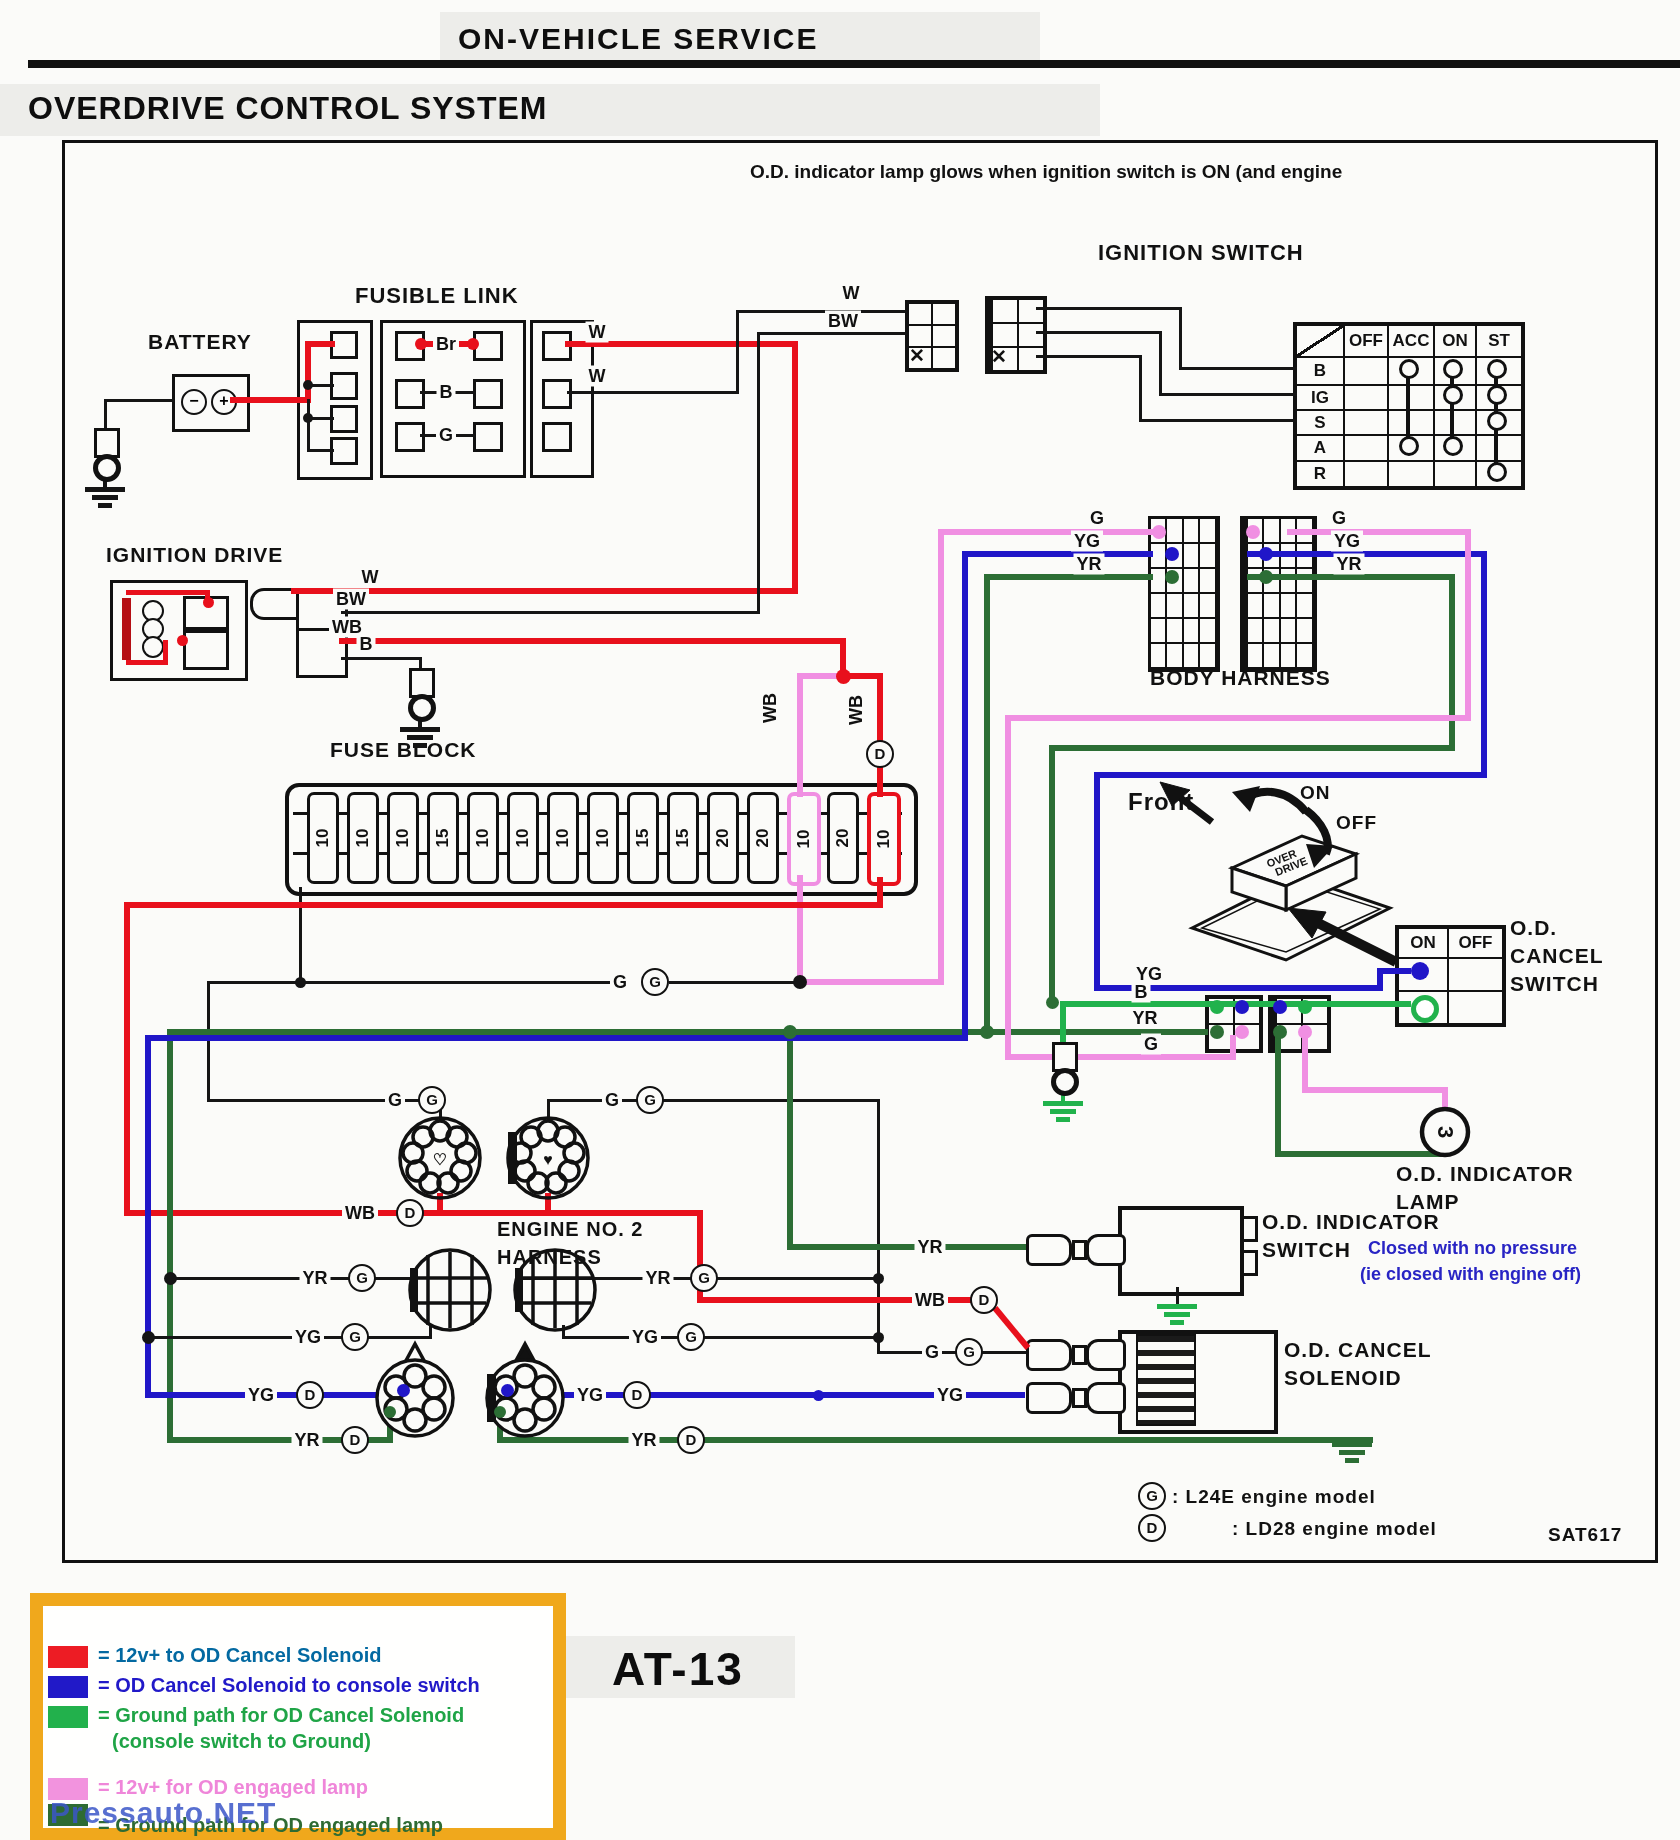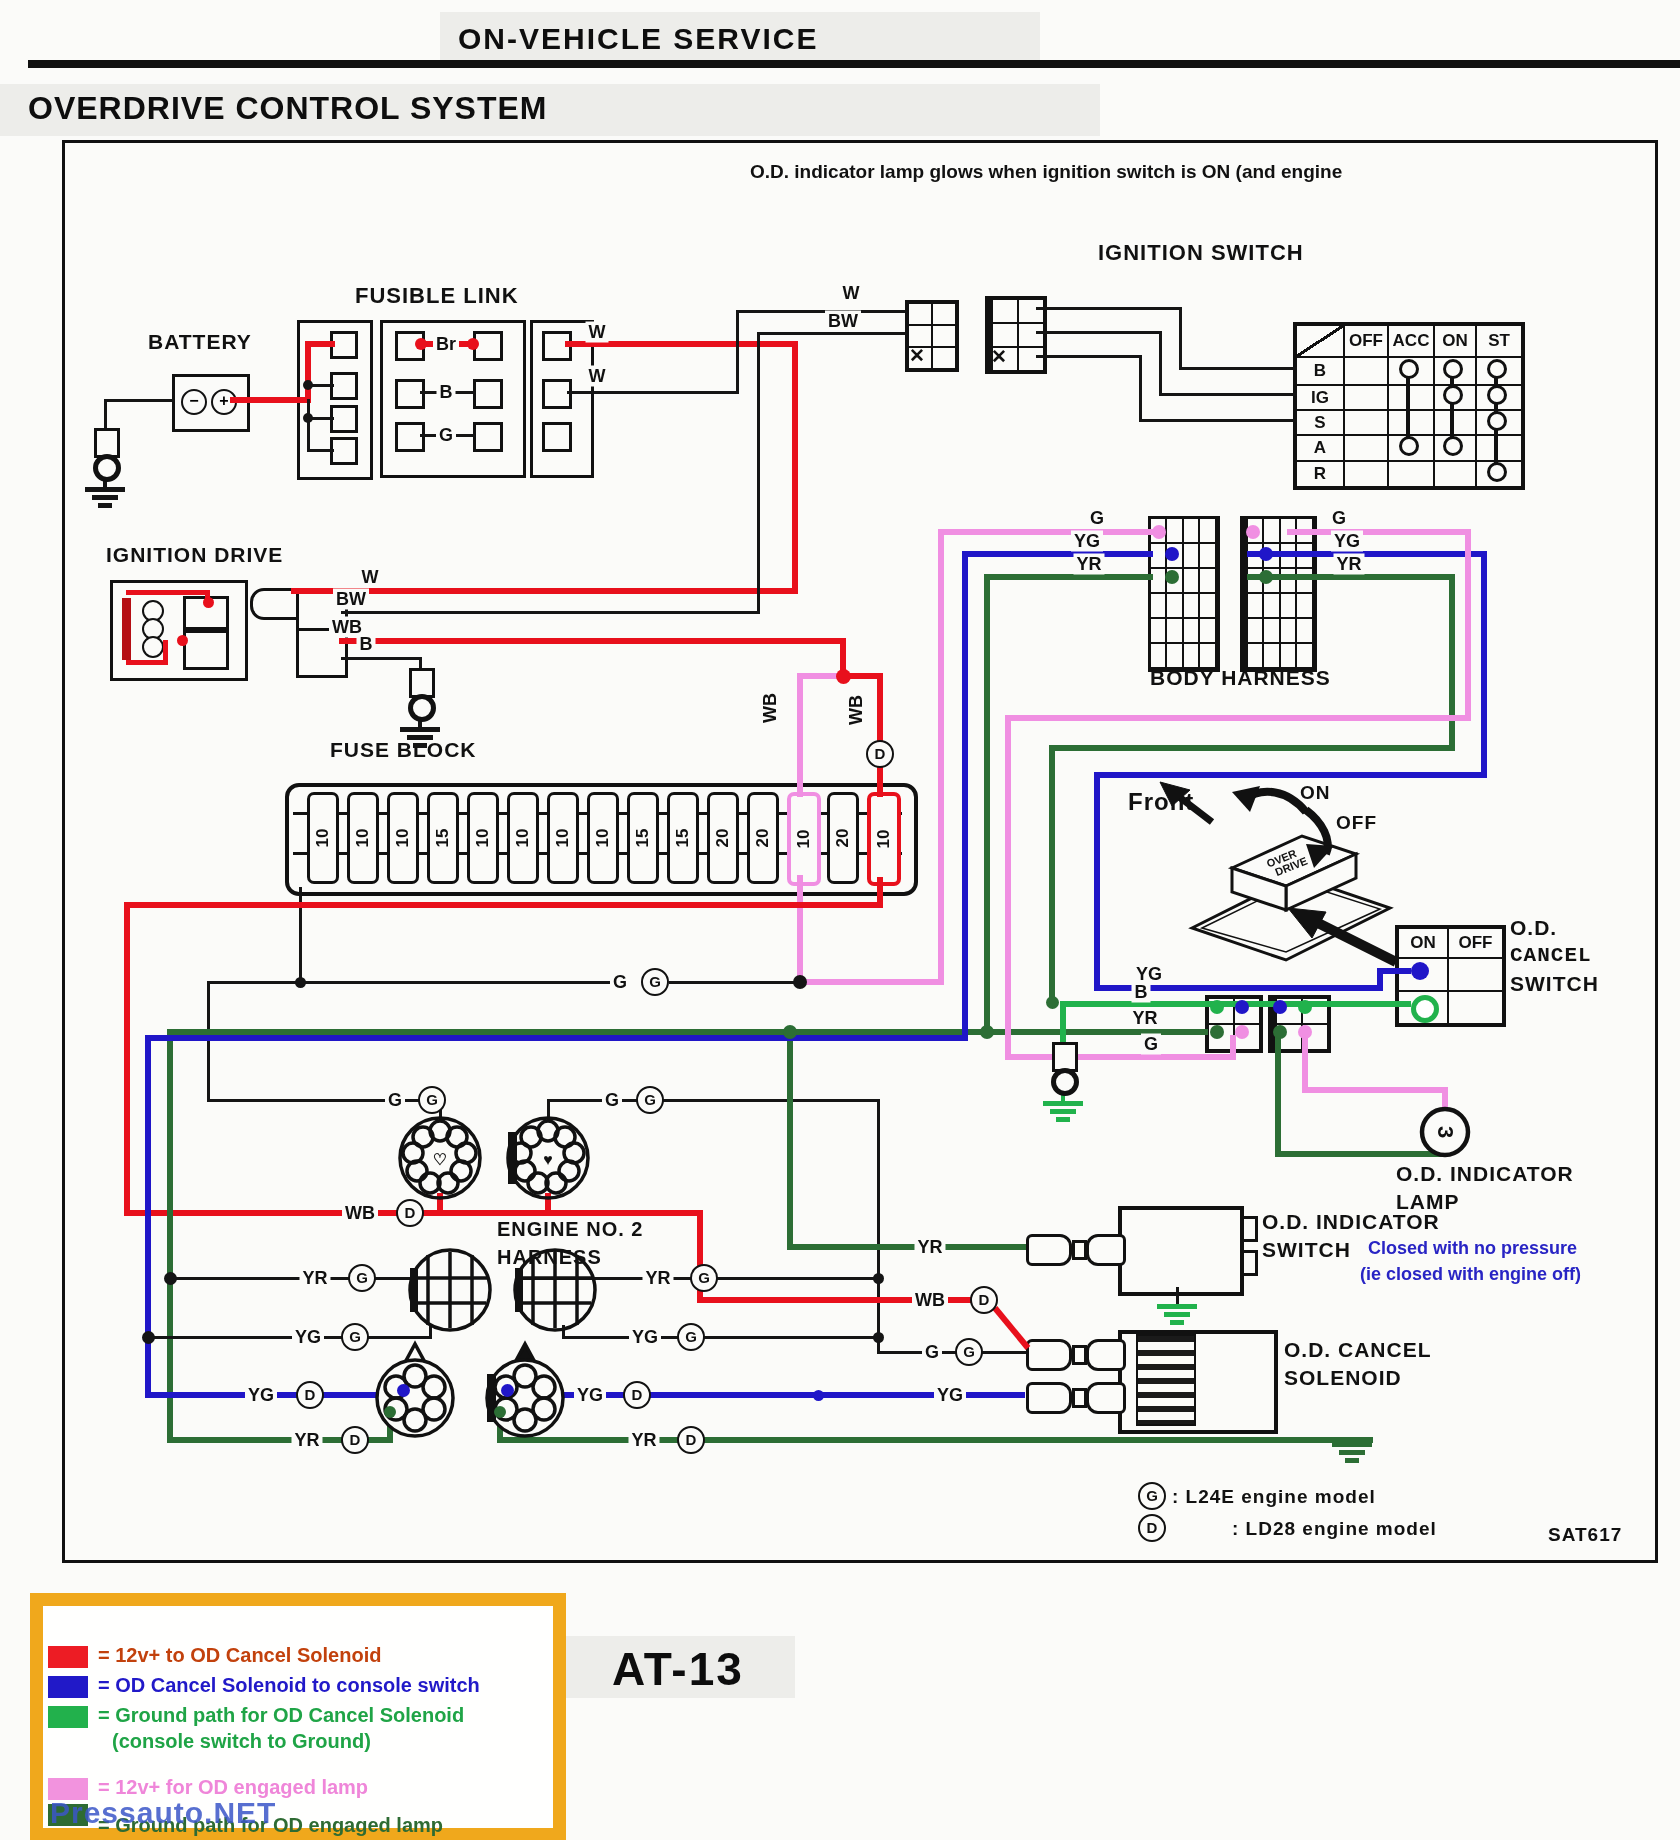--- a/index.html
+++ b/index.html
@@ -56,21 +56,21 @@
 
   <div class="comp" style="left:148px;top:330px;">BATTERY</div>
   <div class="comp" style="left:355px;top:283px;font-size:22px;">FUSIBLE LINK</div>
   <div class="comp" style="left:106px;top:543px;">IGNITION DRIVE</div>
   <div class="comp" style="left:1098px;top:240px;font-size:22px;">IGNITION SWITCH</div>
   <div class="comp" style="left:330px;top:738px;">FUSE BLOCK</div>
   <div class="comp" style="left:1150px;top:666px;">BODY HARNESS</div>
   <div class="comp" style="left:497px;top:1218px;font-size:20px;">ENGINE NO. 2</div>
   <div class="comp" style="left:497px;top:1246px;font-size:20px;">HARNESS</div>
   <div class="comp" style="left:1510px;top:916px;">O.D.</div>
-  <div class="comp" style="left:1510px;top:944px;font-family:Liberation Mono, monospace;">CANCEL</div>
+  <div class="comp" style="left:1510px;top:944px;">CANCEL</div>
   <div class="comp" style="left:1510px;top:972px;">SWITCH</div>
   <div class="comp" style="left:1396px;top:1162px;">O.D. INDICATOR</div>
   <div class="comp" style="left:1396px;top:1190px;">LAMP</div>
   <div class="comp" style="left:1262px;top:1210px;">O.D. INDICATOR</div>
   <div class="comp" style="left:1262px;top:1238px;">SWITCH</div>
   <div class="bluenote" style="left:1368px;top:1238px;">Closed with no pressure</div>
   <div class="bluenote" style="left:1360px;top:1264px;">(ie closed with engine off)</div>
   <div class="comp" style="left:1284px;top:1338px;">O.D. CANCEL</div>
   <div class="comp" style="left:1284px;top:1366px;">SOLENOID</div>
   <div class="comp" style="left:1128px;top:788px;font-size:24px;">Front</div>
@@ -205,21 +205,21 @@
   <div class="abs" style="left:1118px;top:1206px;width:118px;height:82px;border:4px solid #111;z-index:6;background:#fbfbf9;"></div>
   <div class="sq" style="left:1236px;top:1216px;width:16px;height:20px;"></div>
   <div class="sq" style="left:1236px;top:1250px;width:16px;height:20px;"></div>
 
   <div class="abs" style="left:1118px;top:1330px;width:152px;height:96px;border:4px solid #111;background:#fbfbf9;z-index:6;"></div>
   <div class="abs" style="left:1136px;top:1334px;width:56px;height:88px;border:2px solid #111;background:repeating-linear-gradient(to bottom,#1a1a1a 0 6px,#fbfbf9 6px 14px);z-index:7;"></div>
 
   <div class="legend" style="left:30px;top:1593px;width:510px;height:222px;"></div>
   <div class="gtitle" style="left:168px;top:1604px;">LEGEND</div>
   <div class="lsw" style="left:48px;top:1646px;background:#ed1c24;z-index:41;"></div>
-  <div class="lrow" style="left:98px;top:1644px;color:#c2410c;z-index:41;">= 12v+ to OD Cancel Solenoid</div>
+  <div class="lrow" style="left:98px;top:1644px;color:#0369a1;z-index:41;">= 12v+ to OD Cancel Solenoid</div>
   <div class="lsw" style="left:48px;top:1676px;background:#2119c8;z-index:41;"></div>
   <div class="lrow" style="left:98px;top:1674px;color:#2119c8;z-index:41;">= OD Cancel Solenoid to console switch</div>
   <div class="lsw" style="left:48px;top:1706px;background:#22b14c;z-index:41;"></div>
   <div class="lrow" style="left:98px;top:1704px;color:#1fa446;z-index:41;">= Ground path for OD Cancel Solenoid</div>
   <div class="lrow" style="left:112px;top:1730px;color:#1fa446;z-index:41;">(console switch to Ground)</div>
   <div class="lsw" style="left:48px;top:1778px;background:#f293de;z-index:41;"></div>
   <div class="lrow" style="left:98px;top:1776px;color:#ef86d9;z-index:41;">= 12v+ for OD engaged lamp</div>
   <div class="lsw" style="left:48px;top:1804px;background:#2e6b33;z-index:41;"></div>
   <div class="lrow" style="left:98px;top:1802px;color:#2e6b33;z-index:41;margin-top:12px;">= Ground path for OD engaged lamp</div>
   <div class="wm" style="left:50px;top:1796px;">Pressauto.NET</div>

